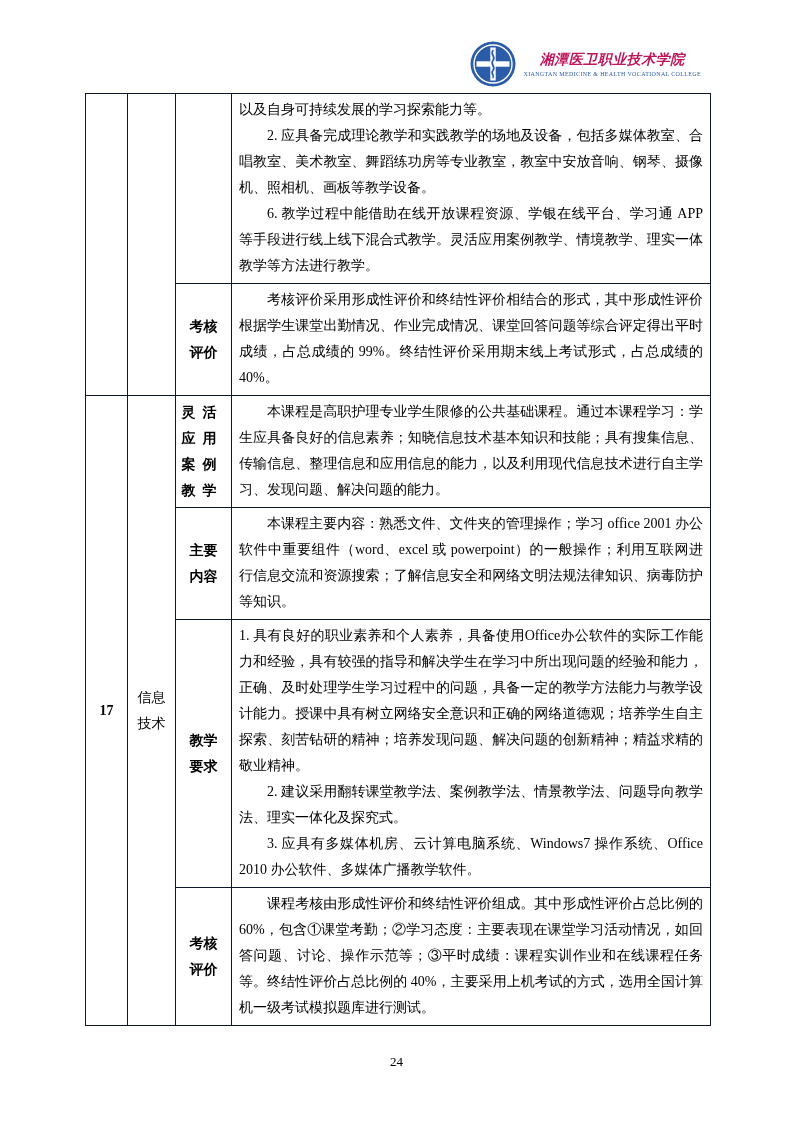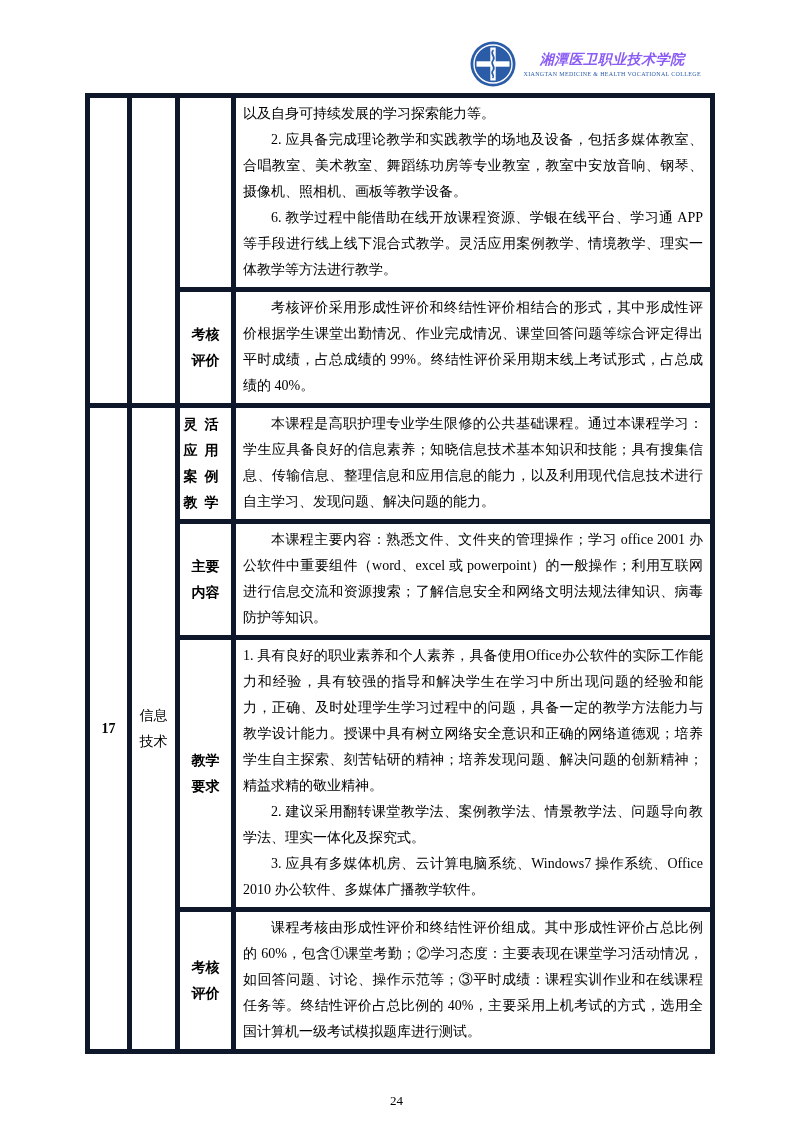--- a/index.html
+++ b/index.html
@@ -13,56 +13,56 @@
   
   .doc-header {
     height: 93px; display: flex; justify-content: flex-end; align-items: flex-end;
     padding: 0 92px 6px 0;
   }
   .logo-group { display: flex; align-items: center; gap: 7px; }
   .emblem { width: 46px; height: 46px; display: inline-block; }
   .emblem svg { display: block; }
   .logo-text { display: flex; flex-direction: column; align-items: center; }
   .logo-cn {
-    font-size: 14px; font-weight: bold; font-style: italic; color: #8b5cf6;
+    font-size: 14px; font-weight: bold; font-style: italic; color: #be185d;
     white-space: nowrap; letter-spacing: 0.5px; line-height: 18px;
   }
   .logo-en {
     font-size: 6px; color: #2b5ca8; white-space: nowrap;
     letter-spacing: 0.35px; margin-top: 2px; line-height: 7px;
   }
 
   
   .table-wrap { padding-left: 85px; }
   table.course-table {
     border-collapse: collapse; table-layout: fixed; width: 625px;
     font-size: 14px; color: #000;
   }
-  .course-table td { border: 5px solid #0f172a; padding: 0; vertical-align: middle; }
+  .course-table td { border: 1px solid #0f172a; padding: 0; vertical-align: middle; }
   td.content-cell { vertical-align: top; padding: 3px 7px 4px 7px; }
   .content-cell p {
     margin: 0; line-height: 26px; text-align: justify; text-indent: 2em;
   }
   .content-cell p.noindent { text-indent: 0; }
 
   .label-cell { text-align: center; font-weight: bold; }
   .num-cell  { text-align: center; font-weight: bold; }
   .name-cell { text-align: center; font-weight: normal; }
 
   .vlabel {
     display: inline-block; width: 2.1em; line-height: 26px;
     text-align: center; vertical-align: middle;
   }
   .vlabel-spread {
     display: inline-block; width: 3.15em; letter-spacing: 0.5em;
     text-align: left; line-height: 26px; vertical-align: middle;
   }
 
   
-  .doc-footer { text-align: center; margin-top: 37px; }
+  .doc-footer { text-align: center; margin-top: 26px; }
   .page-number { font-size: 13px; }
 </style>
 </head>
 <body>
 
 <div class="page">
 
   <header class="doc-header">
     <div class="logo-group">
       <span class="emblem">

